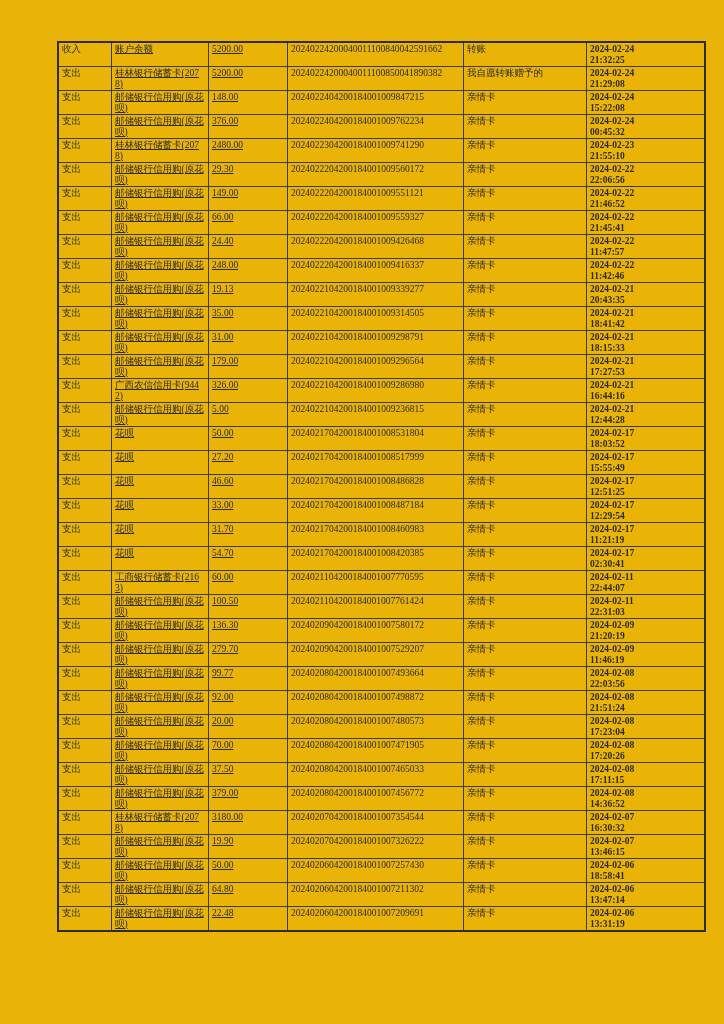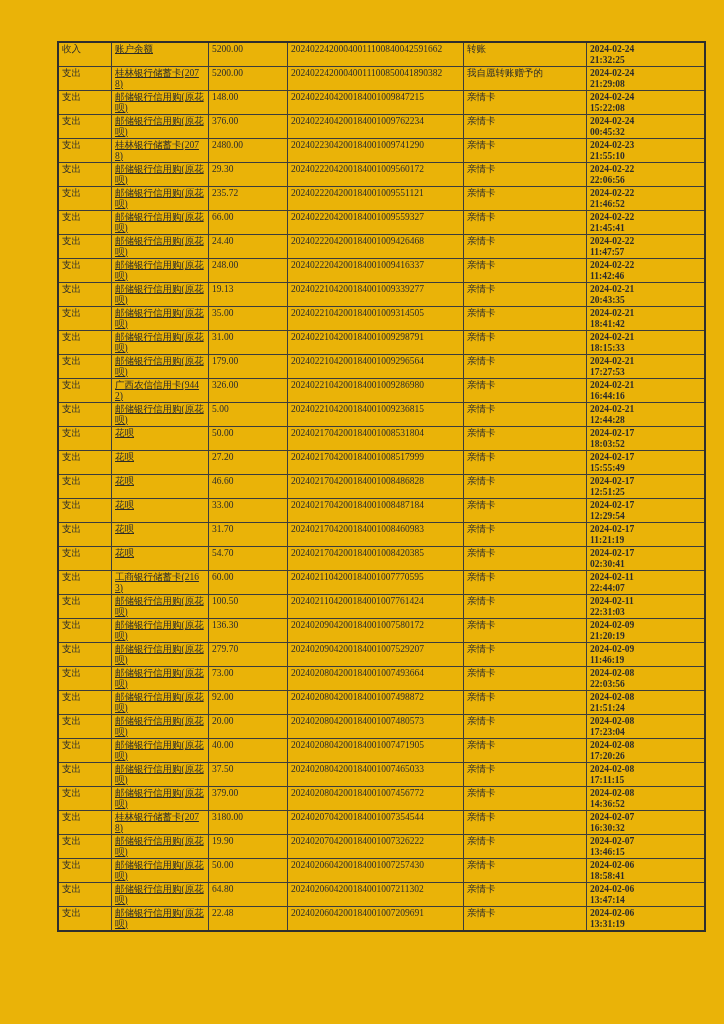--- a/index.html
+++ b/index.html
@@ -31,21 +31,21 @@
     border: 1px solid #3c3c3c;
     vertical-align: top;
     padding: 1px 3px;
     font-size: 9.5px;
     line-height: 10.5px;
     word-break: break-all;
     overflow: hidden;
   }
   td.c-type    { width: 46px;  }
   td.c-account { width: 90px; text-decoration: underline;  }
-  td.c-amount  { width: 72px;  }
+  td.c-amount  { width: 72px; text-decoration: underline;  }
   td.c-txn     { width: 169px; }
   td.c-remark  { width: 116px; }
   td.c-datetime{ width: 111px; font-weight: bold; }
 </style>
 </head>
 <body>
 
 <div class="page">
   <table class="txn-table">
     <tbody>
@@ -118,21 +118,21 @@
     <td class="c-remark">亲情卡</td>
     <td class="c-datetime">
       <div>2024-02-22</div>
       <div>22:06:56</div>
     </td>
   </tr>
 
   <tr>
     <td class="c-type">支出</td>
     <td class="c-account">邮储银行信用购(原花呗)</td>
-    <td class="c-amount">235.72</td>
+    <td class="c-amount">149.00</td>
     <td class="c-txn">2024022204200184001009551121</td>
     <td class="c-remark">亲情卡</td>
     <td class="c-datetime">
       <div>2024-02-22</div>
       <div>21:46:52</div>
     </td>
   </tr>
 
   <tr>
     <td class="c-type">支出</td>
@@ -358,21 +358,21 @@
     <td class="c-remark">亲情卡</td>
     <td class="c-datetime">
       <div>2024-02-09</div>
       <div>11:46:19</div>
     </td>
   </tr>
 
   <tr>
     <td class="c-type">支出</td>
     <td class="c-account">邮储银行信用购(原花呗)</td>
-    <td class="c-amount">73.00</td>
+    <td class="c-amount">99.77</td>
     <td class="c-txn">2024020804200184001007493664</td>
     <td class="c-remark">亲情卡</td>
     <td class="c-datetime">
       <div>2024-02-08</div>
       <div>22:03:56</div>
     </td>
   </tr>
 
   <tr>
     <td class="c-type">支出</td>
@@ -394,21 +394,21 @@
     <td class="c-remark">亲情卡</td>
     <td class="c-datetime">
       <div>2024-02-08</div>
       <div>17:23:04</div>
     </td>
   </tr>
 
   <tr>
     <td class="c-type">支出</td>
     <td class="c-account">邮储银行信用购(原花呗)</td>
-    <td class="c-amount">40.00</td>
+    <td class="c-amount">70.00</td>
     <td class="c-txn">2024020804200184001007471905</td>
     <td class="c-remark">亲情卡</td>
     <td class="c-datetime">
       <div>2024-02-08</div>
       <div>17:20:26</div>
     </td>
   </tr>
 
   <tr>
     <td class="c-type">支出</td>

